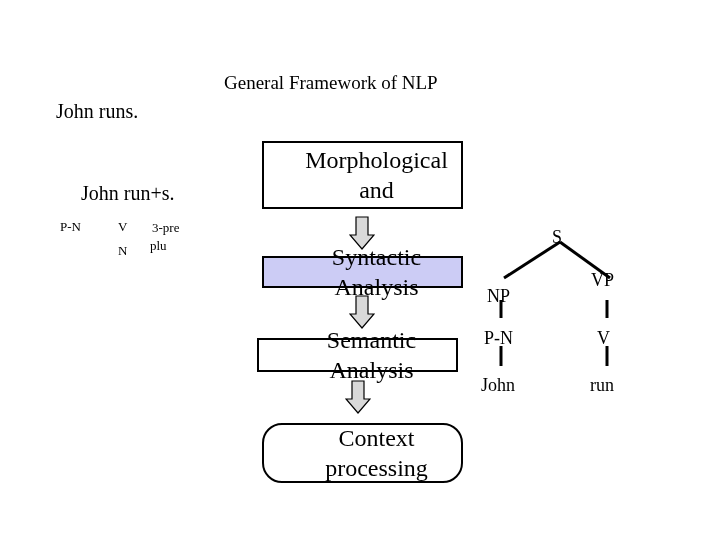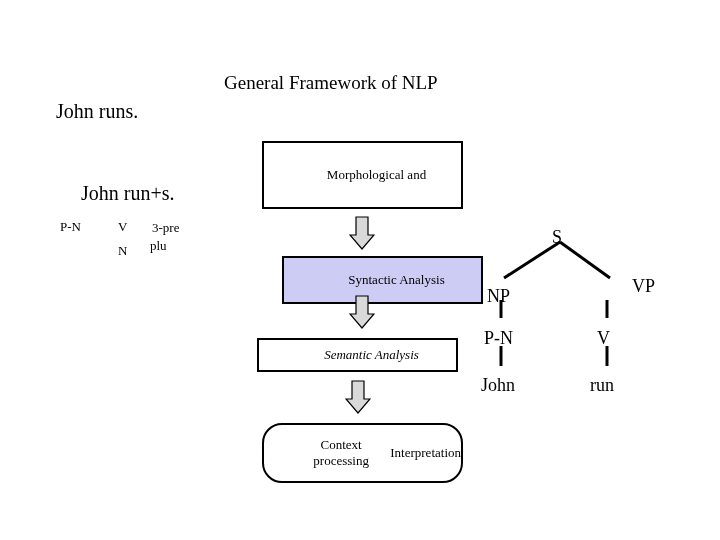--- a/index.html
+++ b/index.html
@@ -48,48 +48,46 @@
   .tag-3pre { left: 152px; top: 220px; }
   .tag-n    { left: 118px; top: 243px; }
   .tag-plu  { left: 150px; top: 238px; }
 
   
   .pbox {
     border: 2px solid #000000;
     background: #ffffff;
     box-sizing: border-box;
     display: flex;
-    flex-direction: row;
+    flex-direction: column;
     align-items: center;
     justify-content: center;
-    font-size: 13px;
+    font-size: 24px;
     line-height: 1.25;
     text-align: center;
     padding-left: 28px;
   }
   .box-morph {
     left: 262px;
     top: 141px;
     width: 201px;
     height: 68px;
   }
   .box-syn {
     left: 262px;
     top: 256px;
     width: 201px;
-    height: 48px;
+    height: 32px;
     background: #ccccf5;
-    margin-left: 20px;
   }
   .box-sem {
     left: 257px;
     top: 338px;
     width: 201px;
     height: 34px;
-    font-style: italic;
   }
   .box-ctx {
     left: 262px;
     top: 423px;
     width: 201px;
     height: 60px;
     border-radius: 20px;
   }
 
   
@@ -102,21 +100,21 @@
   .arrow3 { left: 345px; top: 380px; }
 
   
   .tnode {
     font-size: 18px;
     white-space: nowrap;
     text-align: center;
   }
   .node-s    { left: 552px; top: 227px; }
   .node-np   { left: 487px; top: 286px; }
-  .node-vp   { left: 591px; top: 276px; margin-left: 41px; }
+  .node-vp   { left: 591px; top: 270px; }
   .node-pn   { left: 484px; top: 328px; }
   .node-v    { left: 597px; top: 328px; }
   .node-john { left: 481px; top: 375px; }
   .node-run  { left: 590px; top: 375px; }
 
   .tree-lines { left: 470px; top: 220px; width: 180px; height: 180px; }
 </style>
 </head>
 <body>
 
@@ -158,21 +156,20 @@
   </div>
 
   <div class="abs blockarrow arrow3">
     <svg width="26" height="34" viewBox="0 0 26 34">
       <polygon points="7,1 19,1 19,19 25,19 13,33 1,19 7,19" fill="#d9d9d9" stroke="#000000" stroke-width="1.2"></polygon>
     </svg>
   </div>
 
   <div class="abs pbox box-ctx">
     <span>Context processing</span>
-    <span>Interpretation</span>
   </div>
 
   <div class="abs tree-lines">
     <svg width="180" height="180" viewBox="0 0 180 180">
 
       <line x1="90" y1="22" x2="34" y2="58" stroke="#000000" stroke-width="3"></line>
 
       <line x1="90" y1="22" x2="140" y2="58" stroke="#000000" stroke-width="3"></line>
 
       <line x1="31" y1="80" x2="31" y2="98" stroke="#000000" stroke-width="3"></line>

